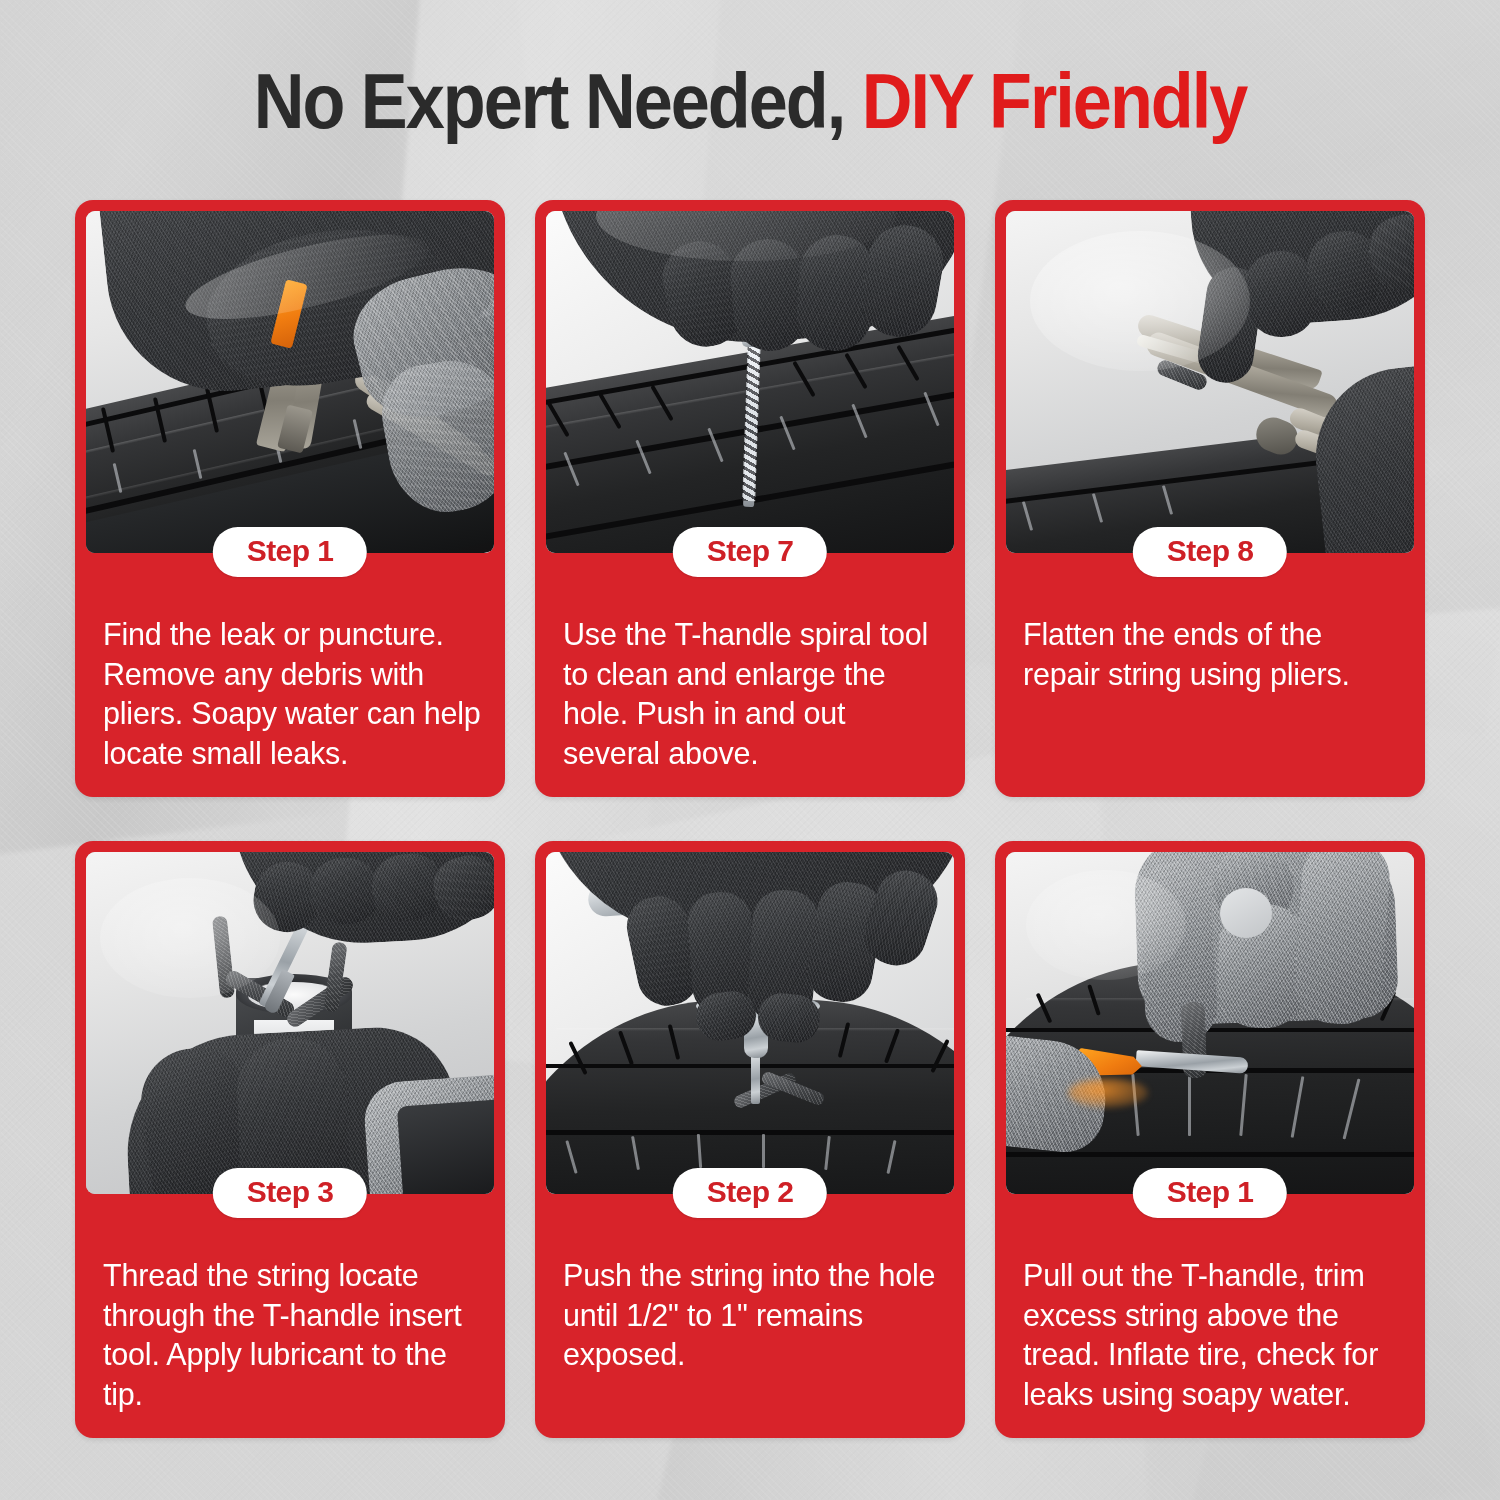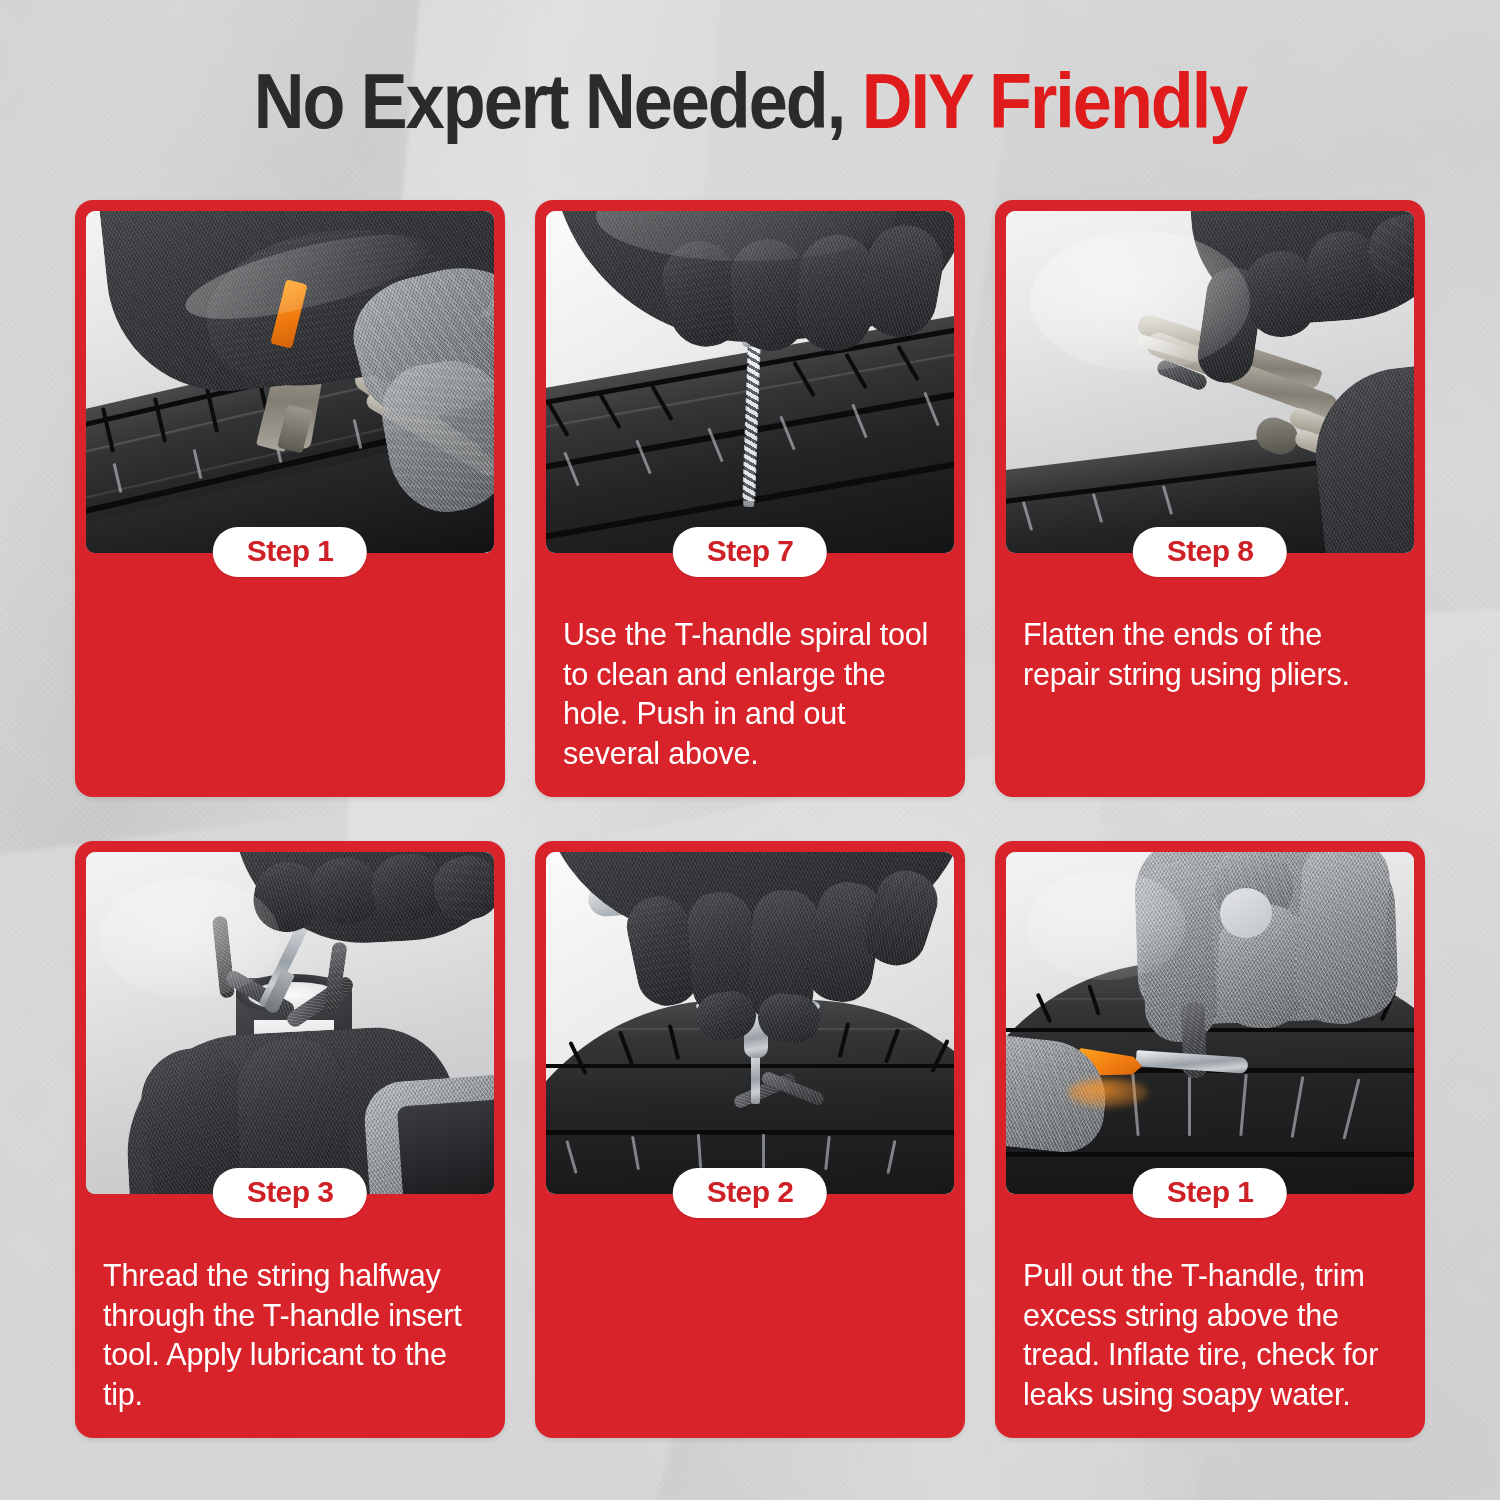--- a/index.html
+++ b/index.html
@@ -296,20 +296,23 @@
           <div class="glove sh" style="left:20px; top:-70px; width:430px; height:240px; border-radius:0 0 190px 120px; transform:rotate(-6deg);"></div>
           <div class="glove sh" style="left:120px; top:20px; width:250px; height:150px; border-radius:60% 70% 50% 60%; transform:rotate(-12deg);"></div>
           <div class="glove-grey sh" style="left:270px; top:60px; width:180px; height:140px; border-radius:50% 60% 70% 50%; transform:rotate(-14deg); opacity:.92;"></div>
           <div class="glove-grey sh" style="left:300px; top:150px; width:130px; height:150px; border-radius:40% 55% 60% 50%; transform:rotate(-10deg); opacity:.85;"></div>
 
           <div class="orange sh" style="left:192px; top:70px; width:22px; height:66px; transform:rotate(14deg); border-radius:4px;"></div>
           <div class="sh" style="left:96px; top:36px; width:250px; height:60px; border-radius:50%; background:linear-gradient(120deg,rgba(255,255,255,.30),rgba(255,255,255,0)); transform:rotate(-14deg);"></div>
         </div>
       </div>
       <div class="step-badge">Step 1</div>
+      <div class="card-body">
+        <p class="card-text">Find the leak or puncture. Remove any debris with pliers. Soapy water can help locate small leaks.</p>
+      </div>
     </div>
 
     <div class="card">
       <div class="card-photo">
         <div class="ph">
           <div class="studio-bg2"></div>
 
           <div class="tire sh" style="left:-40px; top:140px; width:520px; height:250px; transform:rotate(-10deg); border-radius:40px 50px 0 0;"></div>
           <div class="tire-hl sh" style="left:-30px; top:176px; width:500px; transform:rotate(-10deg); opacity:.45;"></div>
           <div class="groove sh" style="left:-20px; top:150px; width:480px; height:5px; transform:rotate(-10deg);"></div>
@@ -414,21 +417,21 @@
           <div class="glove sh" style="left:40px; top:180px; width:330px; height:180px; border-radius:120px 80px 0 0; transform:rotate(-3deg);"></div>
           <div class="glove sh" style="left:58px; top:196px; width:110px; height:150px; border-radius:54px 54px 0 0; transform:rotate(-8deg);"></div>
           <div class="glove sh" style="left:152px; top:186px; width:110px; height:160px; border-radius:54px 54px 0 0; transform:rotate(-2deg);"></div>
           <div class="glove-grey sh" style="left:280px; top:226px; width:170px; height:120px; border-radius:40px 10px 0 0; transform:rotate(-4deg);"></div>
           <div class="sh" style="left:314px; top:250px; width:130px; height:96px; background:linear-gradient(170deg,#3a3c3f,#17181a); border-radius:10px 0 0 0; transform:rotate(-4deg);"></div>
           <div class="sh" style="left:14px; top:26px; width:180px; height:120px; border-radius:50%; background:radial-gradient(ellipse at 45% 40%, rgba(255,255,255,.42), rgba(255,255,255,0));"></div>
         </div>
       </div>
       <div class="step-badge">Step 3</div>
       <div class="card-body">
-        <p class="card-text">Thread the string halfway through the T-handle insert tool. Apply lubricant to the tip.</p>
+        <p class="card-text">Thread the string locate through the T-handle insert tool. Apply lubricant to the tip.</p>
       </div>
     </div>
 
     <div class="card">
       <div class="card-photo">
         <div class="ph">
           <div class="studio-bg2"></div>
 
           <div class="tire sh" style="left:-60px; top:148px; width:560px; height:240px; border-radius:270px 270px 0 0;"></div>
           <div class="tire-hl sh" style="left:10px; top:176px; width:400px; border-radius:200px; opacity:.35;"></div>
@@ -464,20 +467,23 @@
           <div class="glove sh" style="left:86px; top:44px; width:62px; height:110px; border-radius:30px; transform:rotate(-12deg);"></div>
           <div class="glove sh" style="left:144px; top:40px; width:64px; height:124px; border-radius:30px; transform:rotate(-4deg);"></div>
           <div class="glove sh" style="left:204px; top:38px; width:66px; height:132px; border-radius:30px; transform:rotate(4deg);"></div>
           <div class="glove sh" style="left:266px; top:30px; width:66px; height:120px; border-radius:30px; transform:rotate(10deg);"></div>
           <div class="glove sh" style="left:324px; top:18px; width:62px; height:96px; border-radius:30px; transform:rotate(18deg);"></div>
           <div class="glove sh" style="left:150px; top:140px; width:60px; height:48px; border-radius:26px; transform:rotate(-8deg);"></div>
           <div class="glove sh" style="left:212px; top:142px; width:62px; height:48px; border-radius:26px; transform:rotate(6deg);"></div>
         </div>
       </div>
       <div class="step-badge">Step 2</div>
+      <div class="card-body">
+        <p class="card-text">Push the string into the hole until 1/2" to 1" remains exposed.</p>
+      </div>
     </div>
 
     <div class="card">
       <div class="card-photo">
         <div class="ph">
           <div class="studio-bg"></div>
 
           <div class="tire sh" style="left:-60px; top:110px; width:560px; height:260px; border-radius:230px 230px 0 0;"></div>
           <div class="sh" style="left:-50px; top:176px; width:540px; height:4px; background:#0a0a0b; border-radius:200px;"></div>
           <div class="sh" style="left:-50px; top:216px; width:540px; height:5px; background:#0a0a0b; border-radius:200px;"></div>

